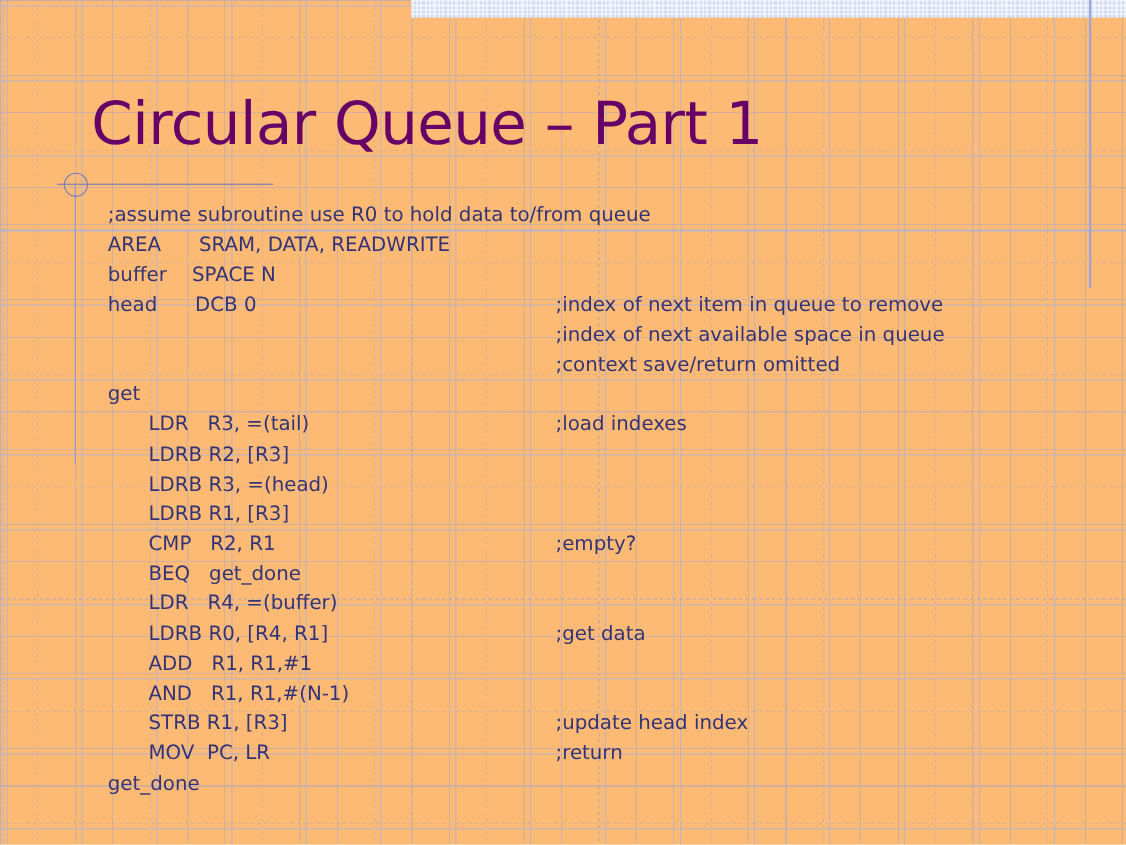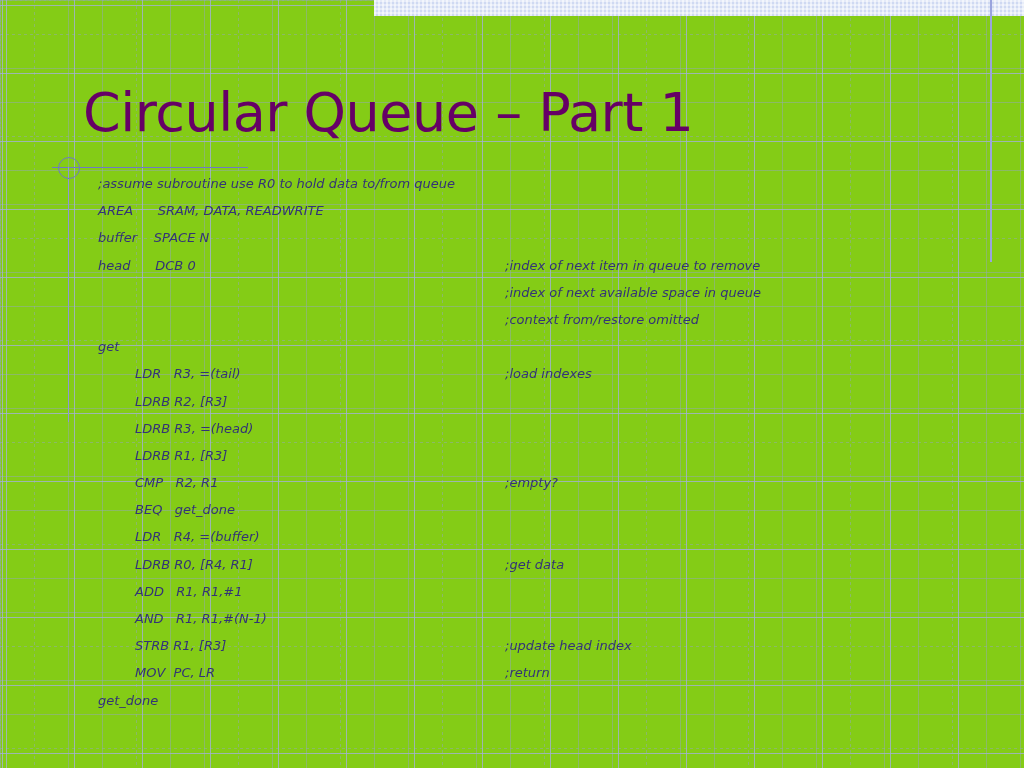--- a/index.html
+++ b/index.html
@@ -7,21 +7,21 @@
     margin: 0;
     padding: 0;
     background: #ffffff;
   }
 
   #slide {
     position: relative;
     width: 1024px;
     height: 768px;
     overflow: hidden;
-    background: #84cc16;
+    background: #fdba74;
     font-family: "DejaVu Sans", "Liberation Sans", sans-serif;
   }
 
   
   .grid-layer {
     position: absolute;
     inset: 0;
     pointer-events: none;
   }
 
@@ -134,26 +134,25 @@
     font-weight: 400;
     color: #660066;
     letter-spacing: -0.5px;
     white-space: nowrap;
   }
 
   
   .code-body {
     position: absolute;
     left: 98px;
-    top: 170px;
+    top: 182px;
     width: 900px;
     color: #333377;
-    font-size: 13px;
+    font-size: 18px;
     line-height: 27.2px;
-    font-style: italic;
   }
 
   .code-line {
     position: relative;
     height: 27.2px;
     white-space: pre;
   }
 
   .code-line .lbl {
     display: inline-block;
@@ -185,21 +184,21 @@
   <div class="title-circle"></div>
 
   <div class="slide-title">Circular Queue – Part 1</div>
 
   <div class="code-body" id="code-body">
       <div class="code-line"><span class="lbl">;assume subroutine use R0 to hold data to/from queue</span></div>
       <div class="code-line"><span class="lbl">AREA&nbsp;&nbsp;&nbsp;&nbsp;&nbsp;&nbsp;SRAM, DATA, READWRITE</span></div>
       <div class="code-line"><span class="lbl">buffer&nbsp;&nbsp;&nbsp;&nbsp;SPACE N</span></div>
       <div class="code-line"><span class="lbl">head&nbsp;&nbsp;&nbsp;&nbsp;&nbsp;&nbsp;DCB 0</span><span class="cmt">;index of next item in queue to remove</span></div>
       <div class="code-line"><span class="cmt">;index of next available space in queue</span></div>
-      <div class="code-line"><span class="cmt">;context from/restore omitted</span></div>
+      <div class="code-line"><span class="cmt">;context save/return omitted</span></div>
       <div class="code-line"><span class="lbl">get</span></div>
       <div class="code-line indent-1"><span class="lbl">LDR&nbsp;&nbsp;&nbsp;R3, =(tail)</span><span class="cmt">;load indexes</span></div>
       <div class="code-line indent-1"><span class="lbl">LDRB&nbsp;R2, [R3]</span></div>
       <div class="code-line indent-1"><span class="lbl">LDRB&nbsp;R3, =(head)</span></div>
       <div class="code-line indent-1"><span class="lbl">LDRB&nbsp;R1, [R3]</span></div>
       <div class="code-line indent-1"><span class="lbl">CMP&nbsp;&nbsp;&nbsp;R2, R1</span><span class="cmt">;empty?</span></div>
       <div class="code-line indent-1"><span class="lbl">BEQ&nbsp;&nbsp;&nbsp;get_done</span></div>
       <div class="code-line indent-1"><span class="lbl">LDR&nbsp;&nbsp;&nbsp;R4, =(buffer)</span></div>
       <div class="code-line indent-1"><span class="lbl">LDRB&nbsp;R0, [R4, R1]</span><span class="cmt">;get data</span></div>
       <div class="code-line indent-1"><span class="lbl">ADD&nbsp;&nbsp;&nbsp;R1, R1,#1</span></div>

